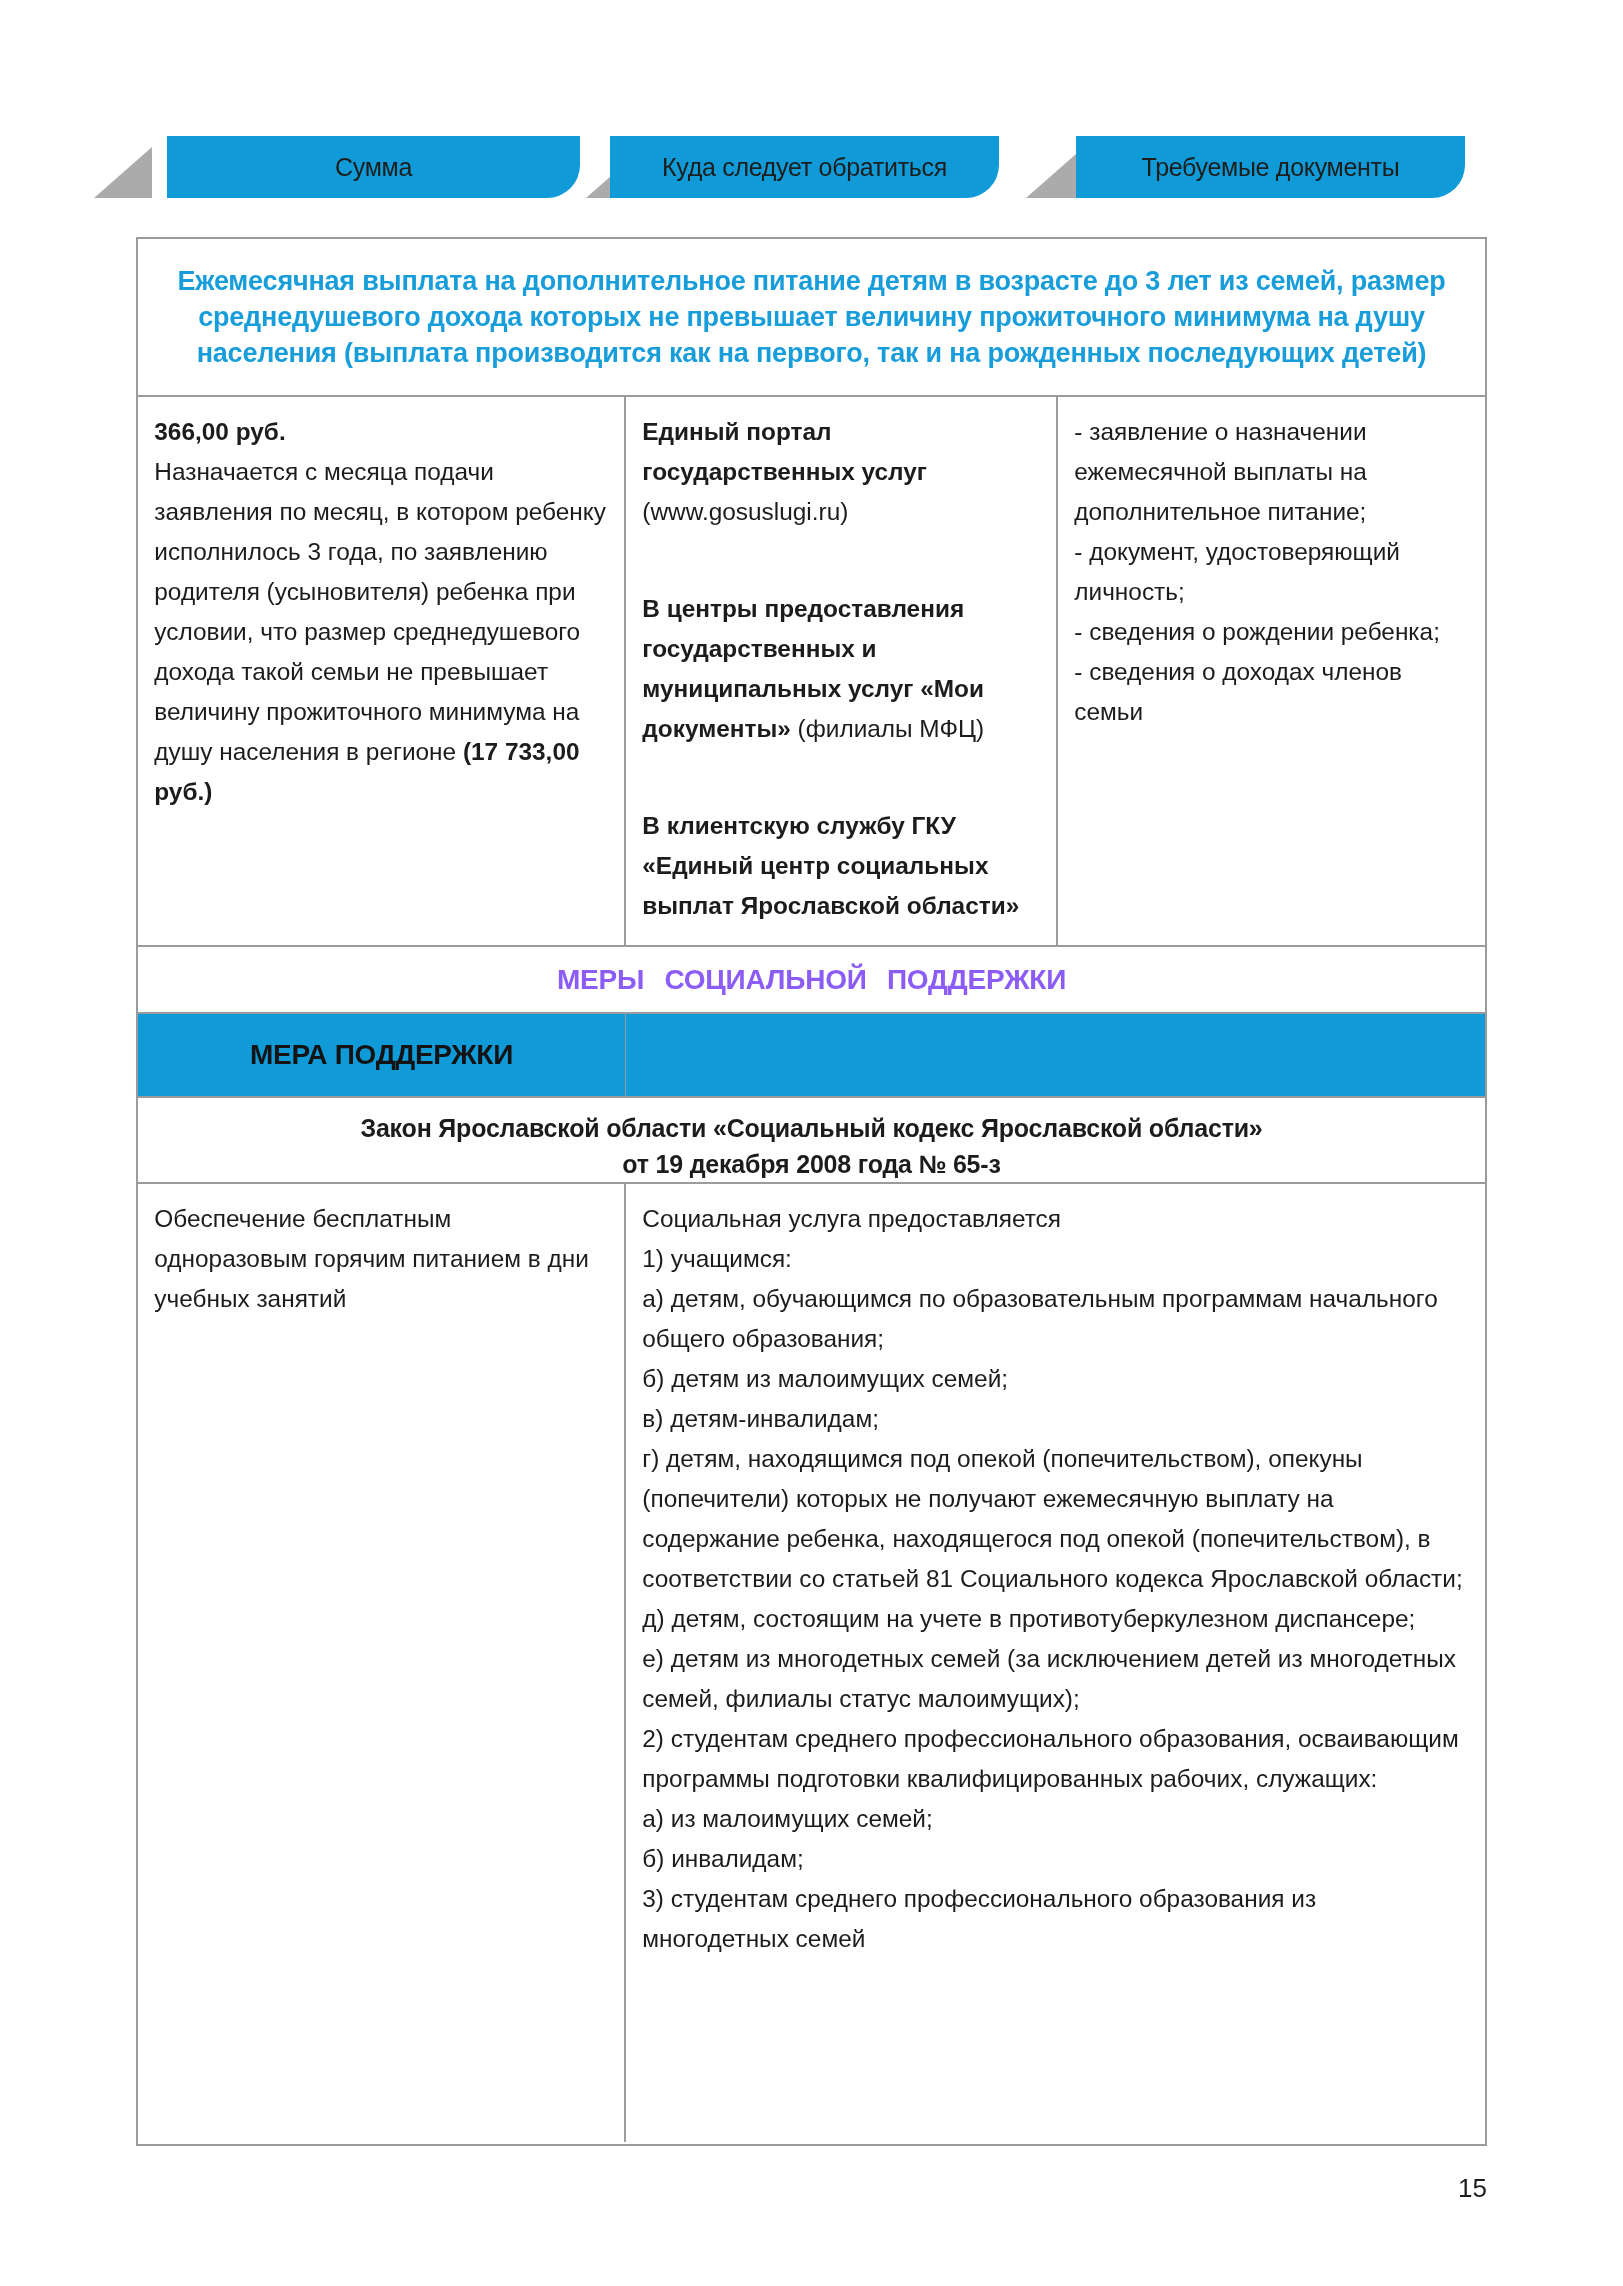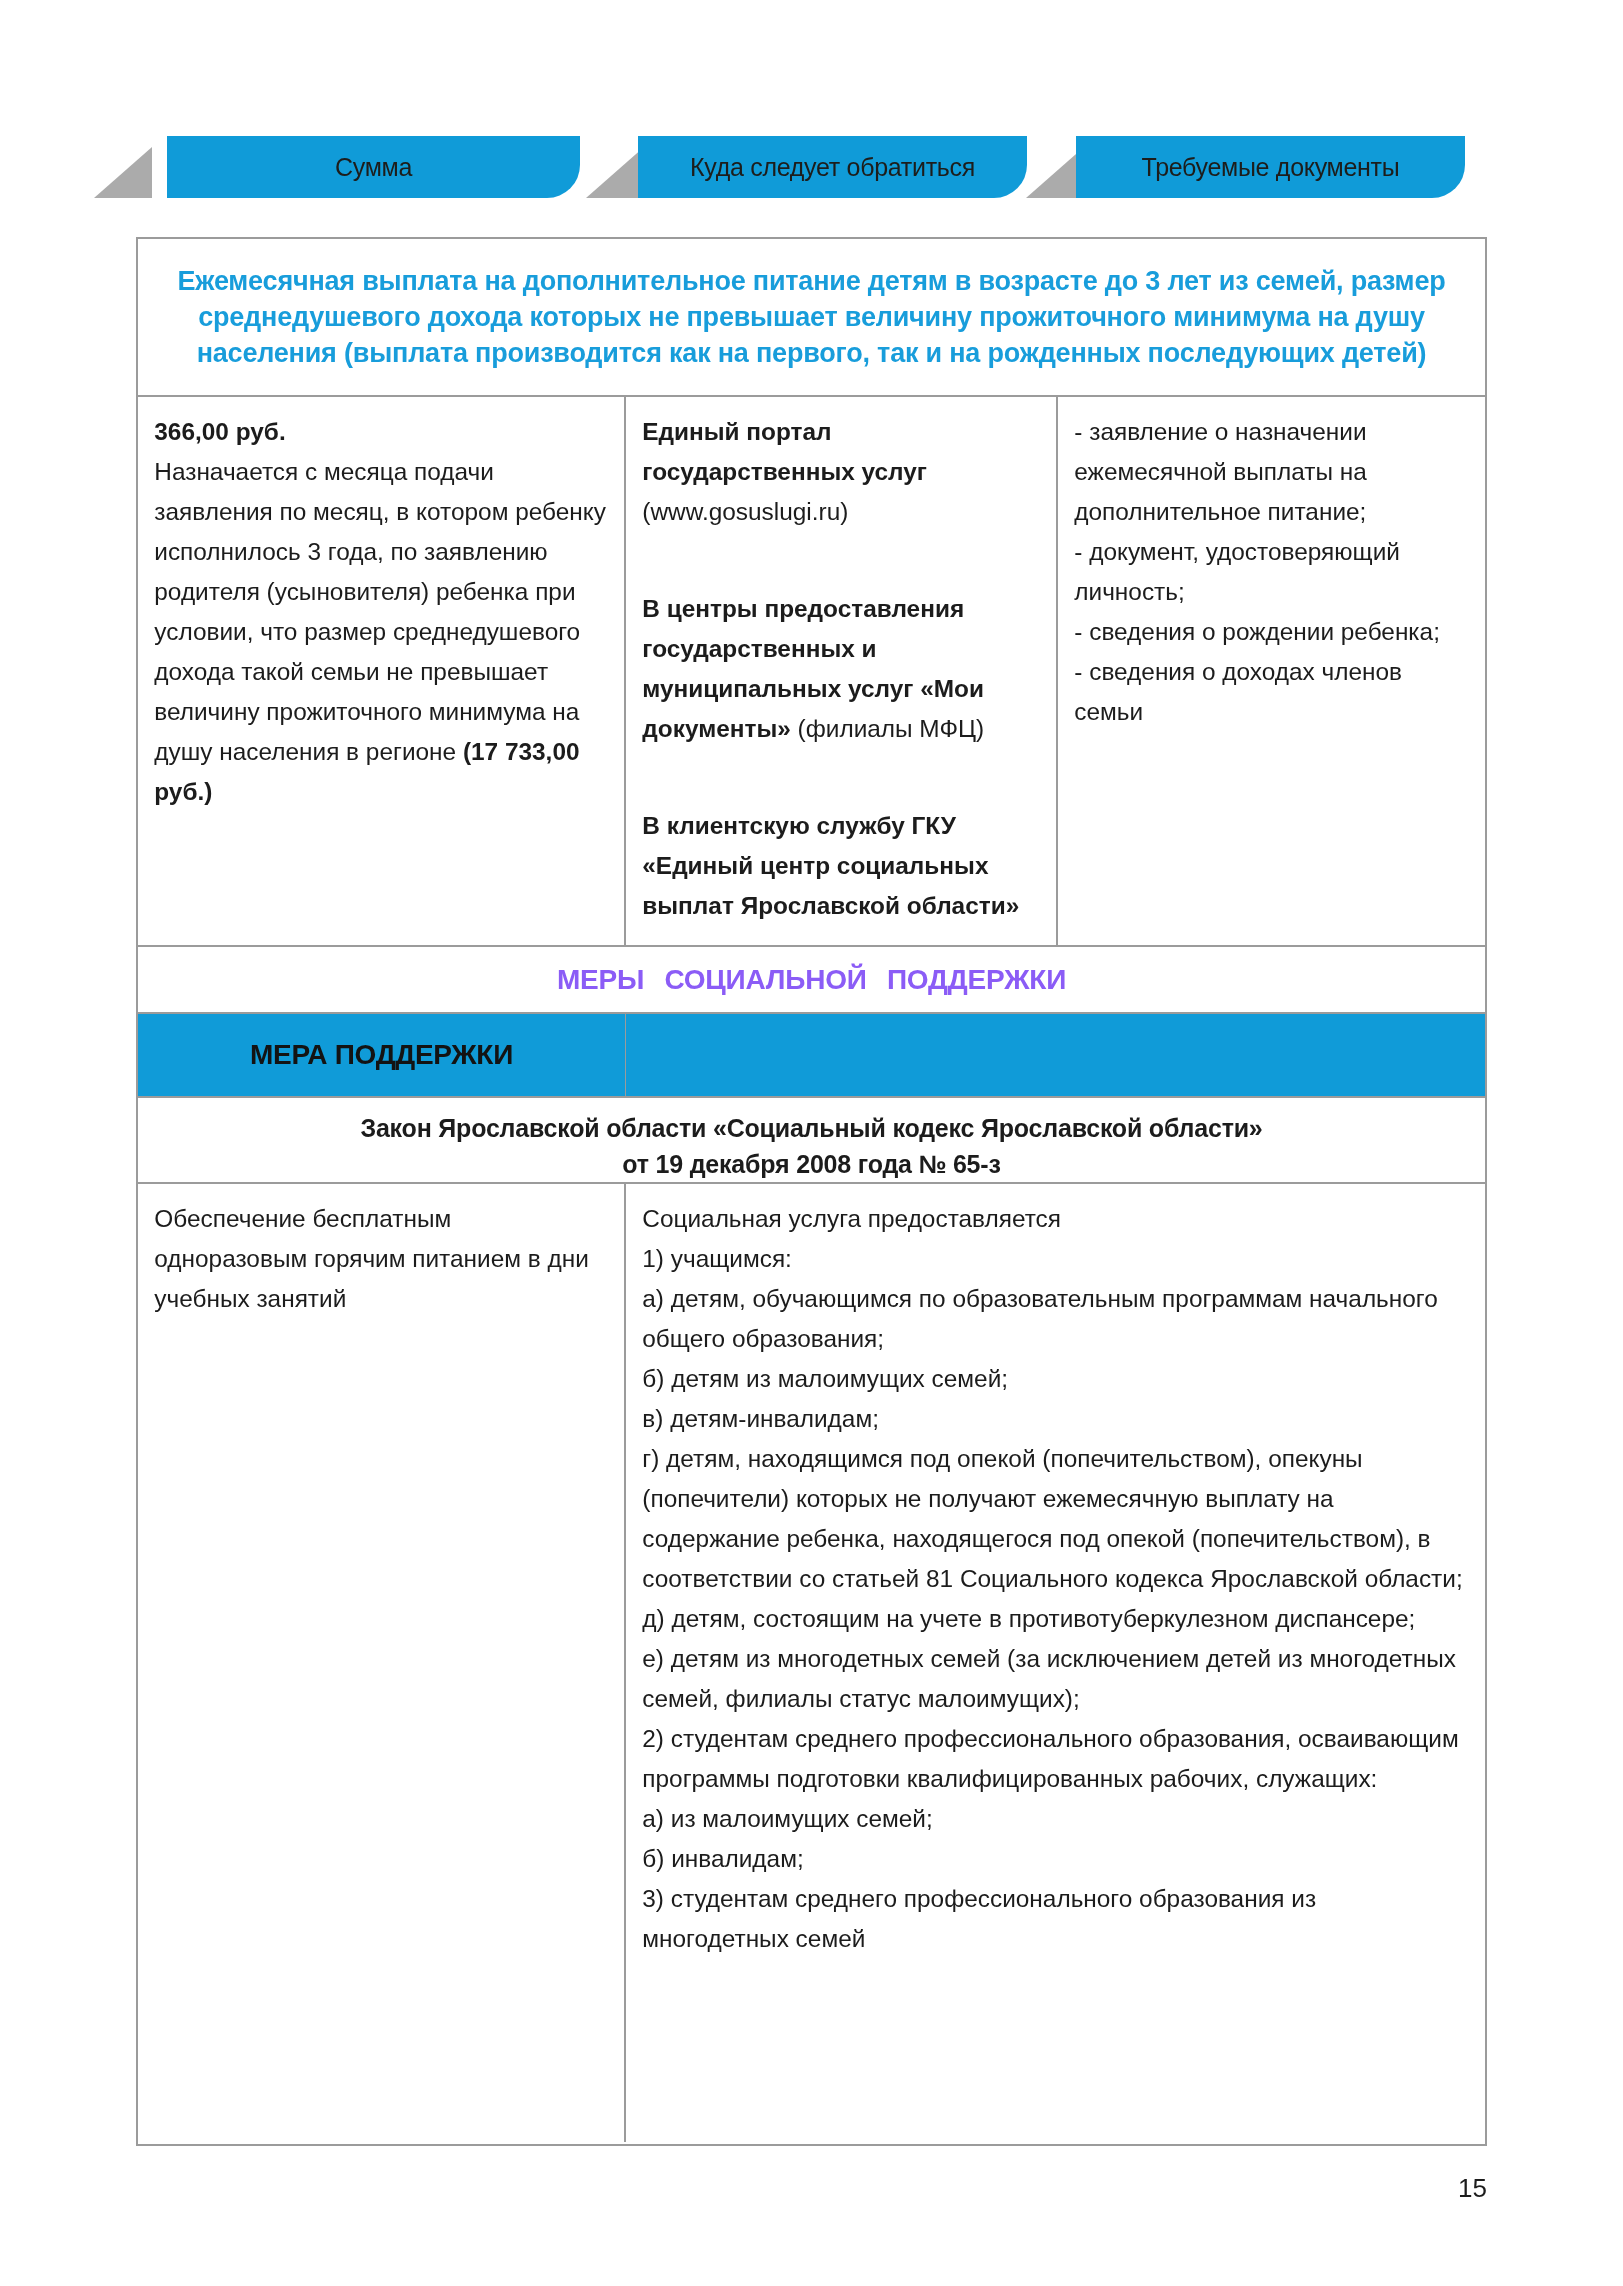--- a/index.html
+++ b/index.html
@@ -78,21 +78,21 @@
 </head>
 <body>
 
 <div class="tabs-bar">
   <div class="fold-tri" style="left:94px"></div>
   <div class="tab" style="left:167px; width:413px">
     <span>Сумма</span>
   </div>
 
   <div class="fold-tri" style="left:586px"></div>
-  <div class="tab" style="left:638px; width:389px">
+  <div class="tab" style="left:610px; width:389px">
     <span>Куда следует обратиться</span>
   </div>
 
   <div class="fold-tri" style="left:1026px"></div>
   <div class="tab" style="left:1076px; width:389px">
     <span>Требуемые документы</span>
   </div>
 </div>
 
 <div class="grid">

